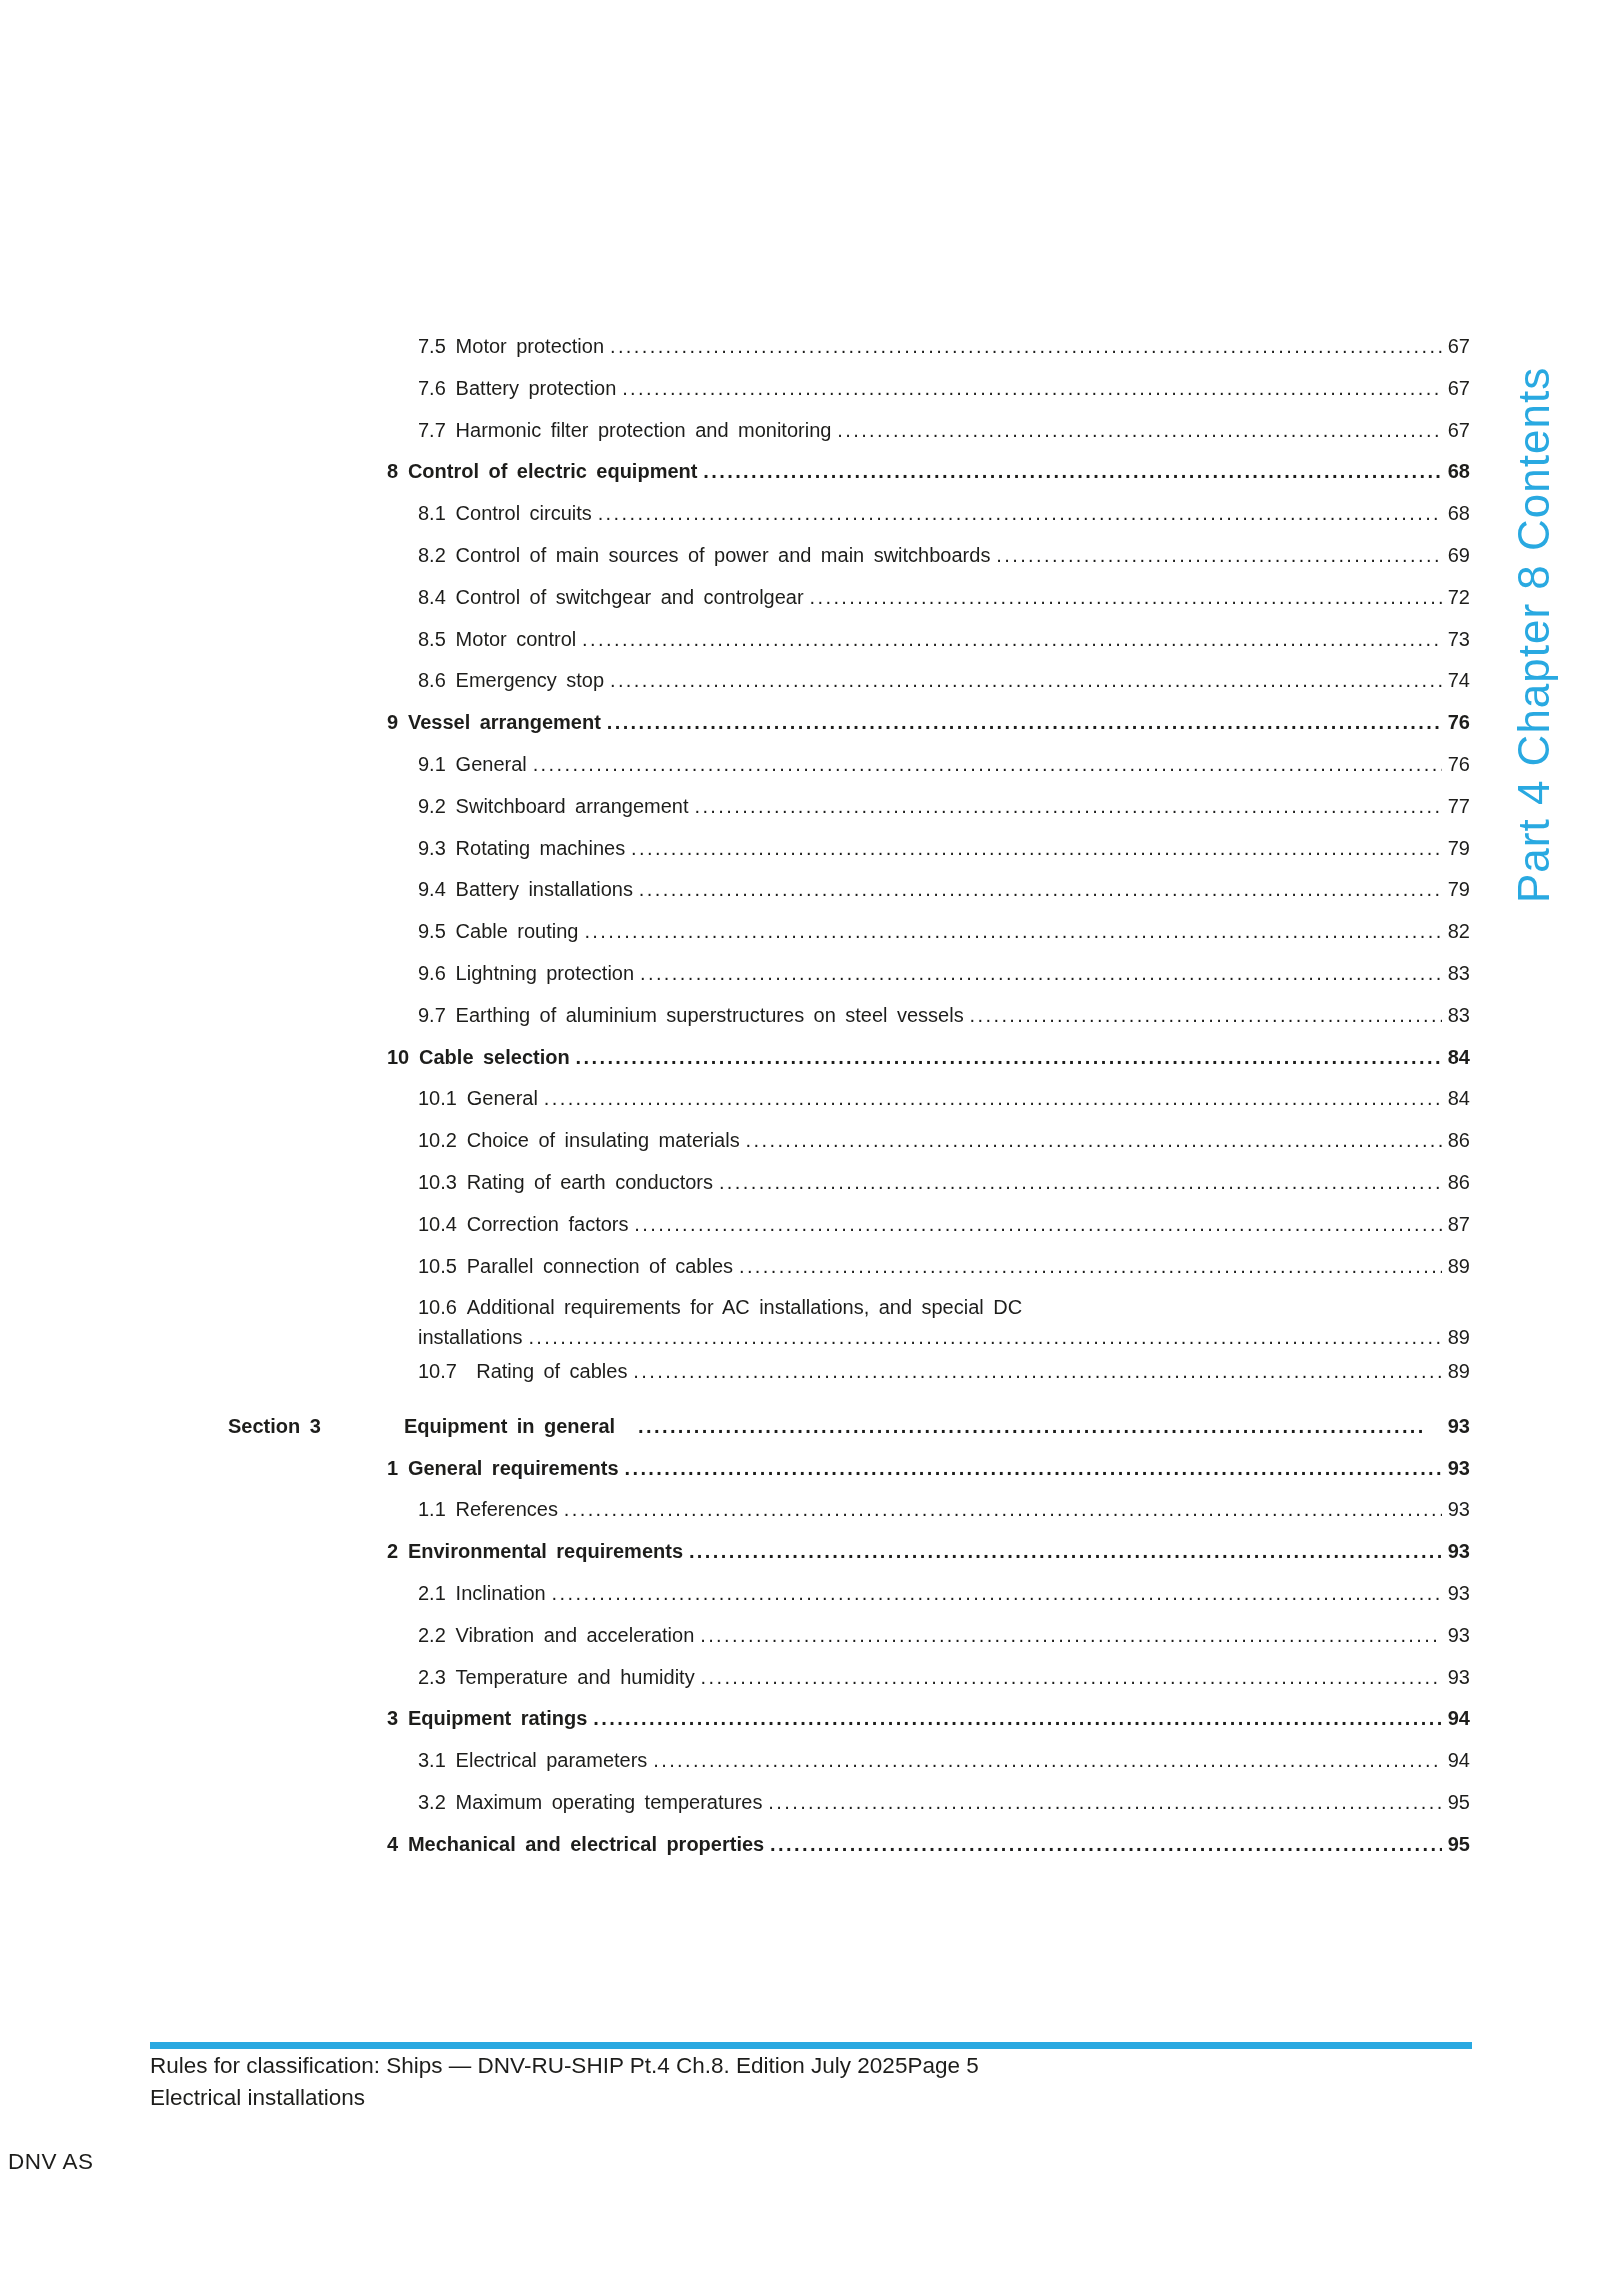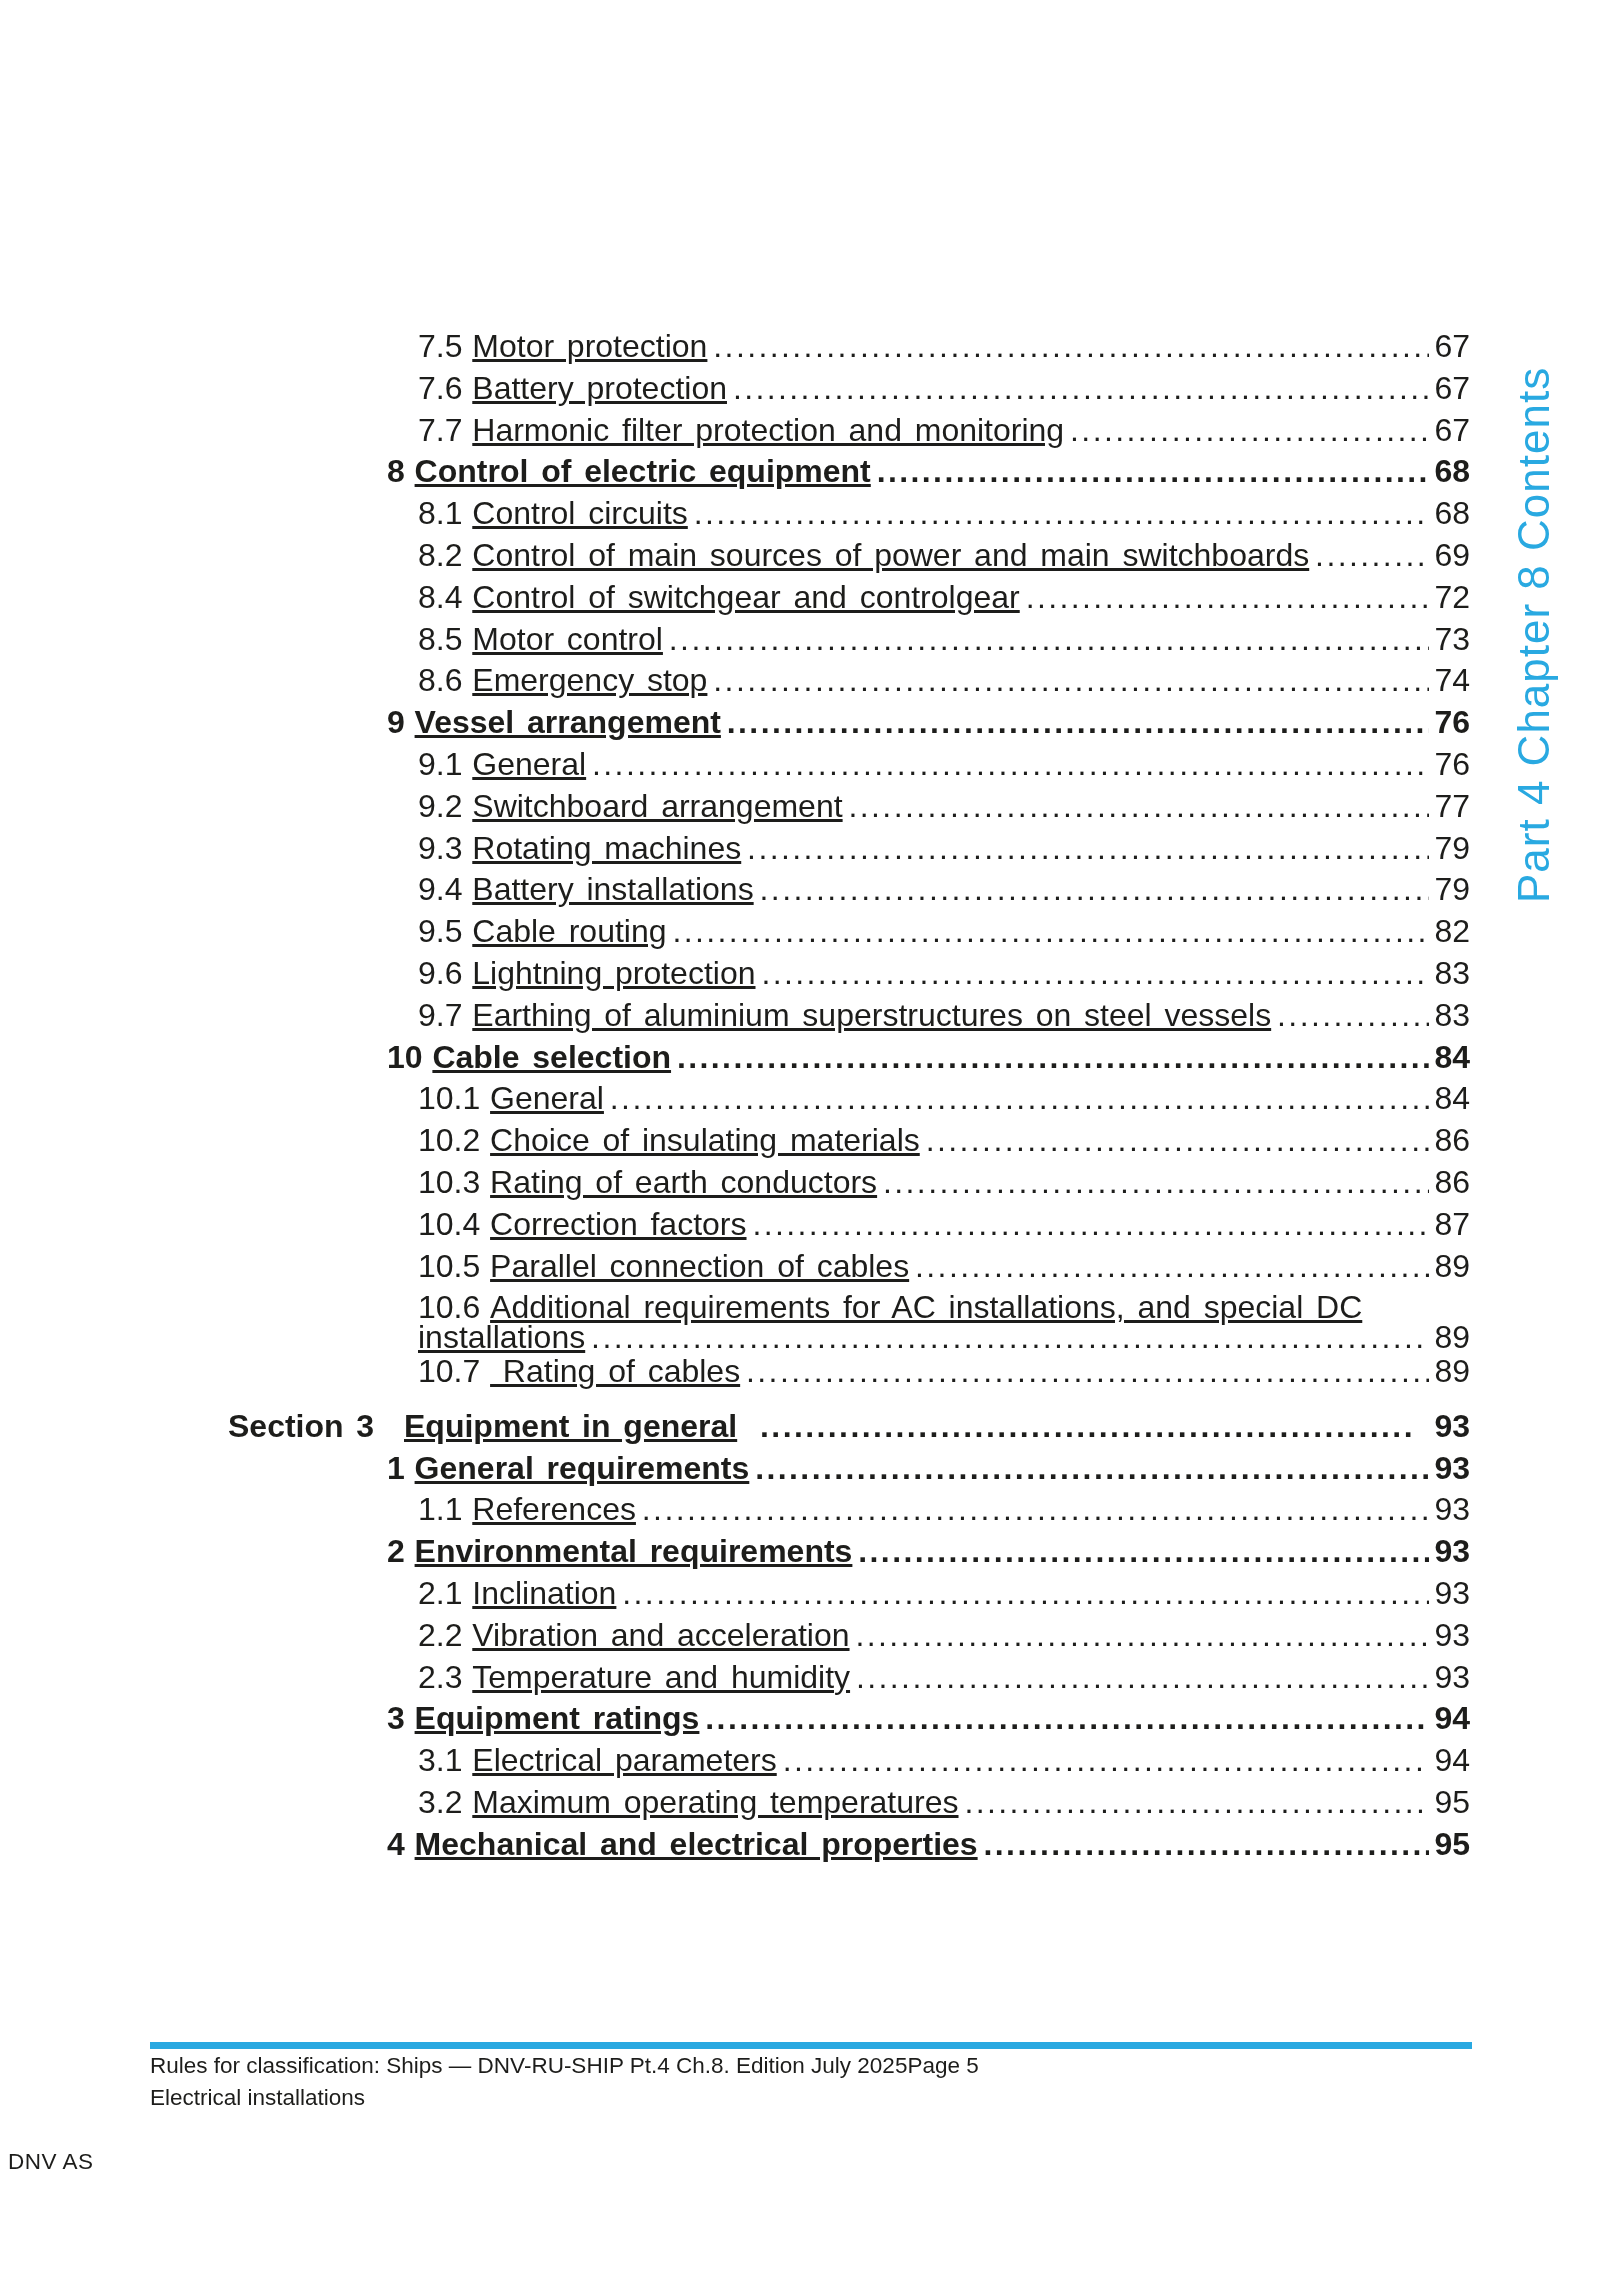--- a/index.html
+++ b/index.html
@@ -17,36 +17,36 @@
   
   .toc {
     position: absolute;
     left: 387px;
     top: 331px;
     width: 1083px;
   }
   .toc-row {
     display: flex;
     align-items: flex-end;
-    font-size: 32px;
+    font-size: 20px;
     line-height: 30px;
     margin-bottom: 11.8px;
     word-spacing: 3.9px;
   }
   .toc-row.sub { padding-left: 31px; }
   .toc-row.main { font-weight: bold; }
   .toc-row.section {
     font-weight: bold;
     margin-left: -159px;
     margin-top: 24.5px;
     gap: 17px;
   }
   .toc-row.section .label { flex: none; width: 159px; }
   .num { flex: none; margin-right: 9.8px; }
-  .title { flex: none; white-space: pre; text-decoration: underline; }
+  .title { flex: none; white-space: pre; }
   .dots {
     flex: 1 1 auto;
     min-width: 0;
     overflow: hidden;
     white-space: nowrap;
     margin: 0 5.9px 0 5.9px;
   }
   .dots::after {
     content: "................................................................................................................................................................................";
     letter-spacing: 2.4px;

